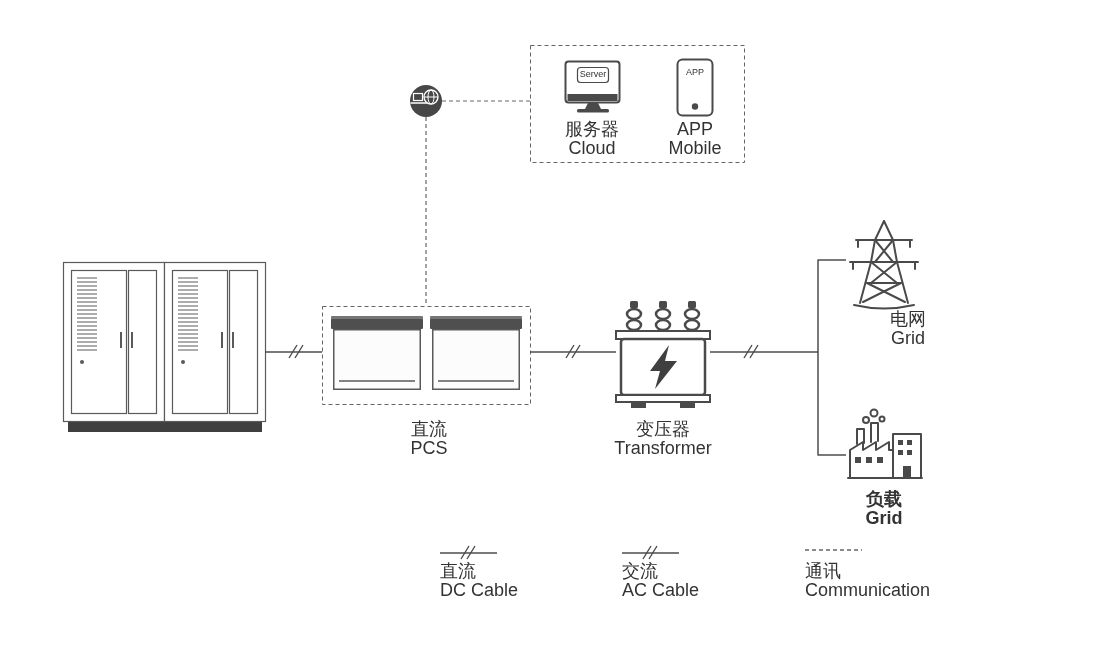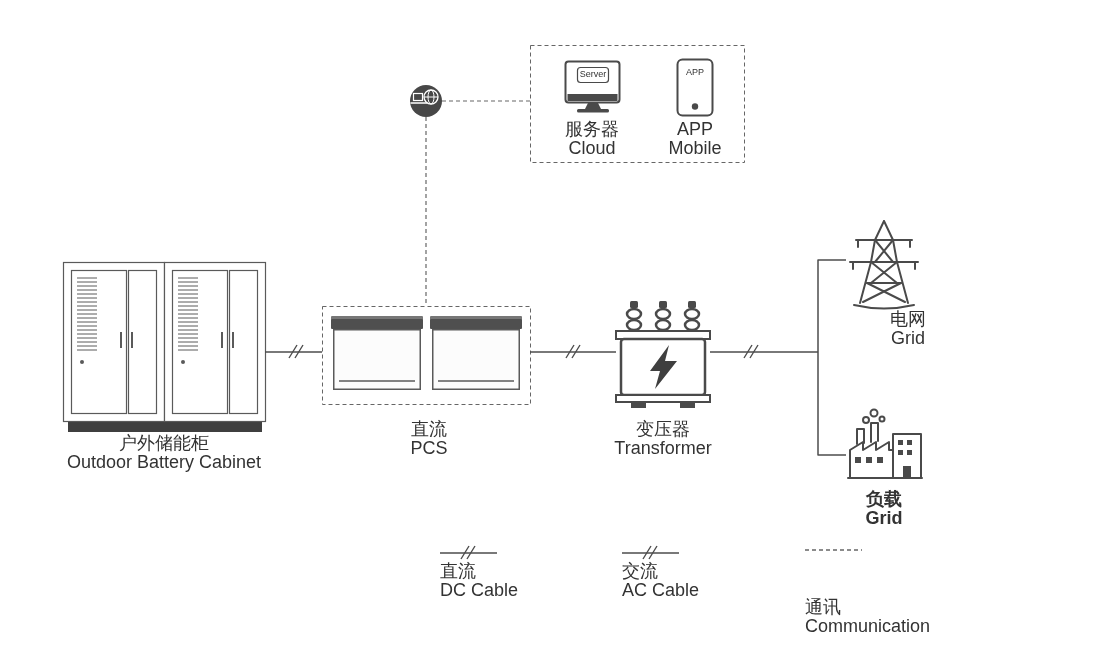--- a/index.html
+++ b/index.html
@@ -193,24 +193,20 @@
       <path d="M643 559 L651 546 M649 559 L657 546" stroke-width="1.4"></path>
     </g>
     <g stroke="#666666" fill="none">
       <path d="M805 550 H862" stroke-width="1.3" stroke-dasharray="4 3"></path>
     </g>
   </svg>
 
   <div class="screen-text" style="left:593px; top:69px;">Server</div>
   <div class="screen-text" style="left:695px; top:67px;">APP</div>
 
-  <div class="lbl" style="left:164px; top:434px;">
-    <div>户外储能柜</div>
-    <div>Outdoor Battery Cabinet</div>
-  </div>
 
   <div class="lbl" style="left:429px; top:420px;">
     <div>直流</div>
     <div>PCS</div>
   </div>
 
   <div class="lbl" style="left:592px; top:120px;">
     <div>服务器</div>
     <div>Cloud</div>
   </div>
@@ -238,18 +234,18 @@
   <div class="lbl left" style="left:440px; top:562px;">
     <div>直流</div>
     <div>DC Cable</div>
   </div>
 
   <div class="lbl left" style="left:622px; top:562px;">
     <div>交流</div>
     <div>AC Cable</div>
   </div>
 
-  <div class="lbl left" style="left:805px; top:562px;margin-top:36px;">
+  <div class="lbl left" style="left:805px; top:562px;">
     <div>通讯</div>
     <div>Communication</div>
   </div>
 
 </div>
 
 </body></html>

